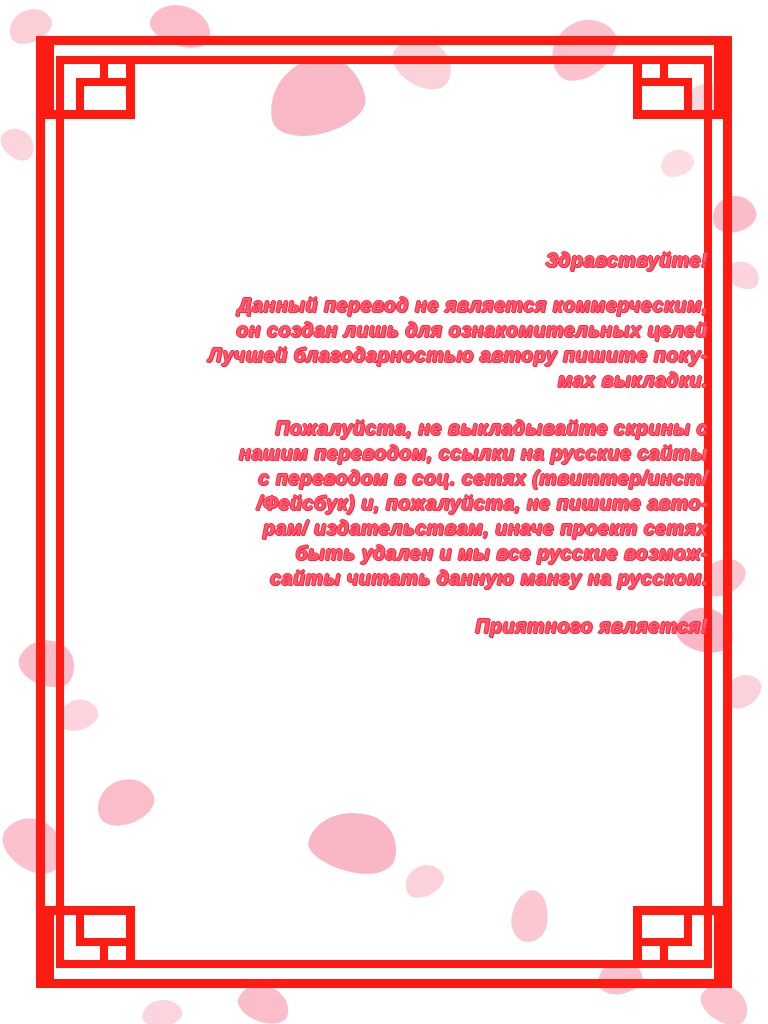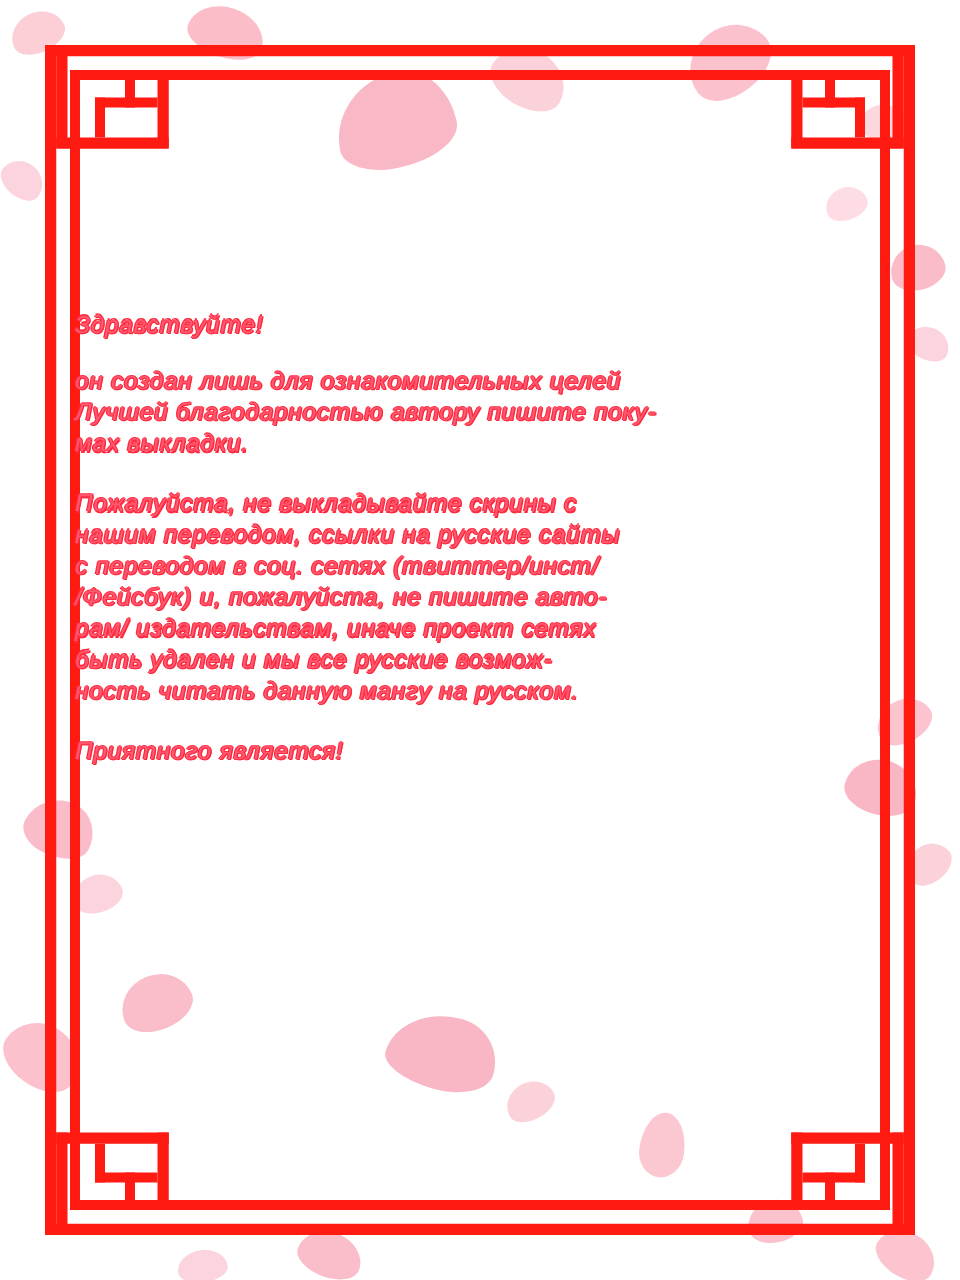--- a/index.html
+++ b/index.html
@@ -41,23 +41,23 @@
     position: absolute;
     background: #ff1a12;
   }
 
   
   .text-block {
     position: absolute;
     left: 60px;
     top: 248px;
     width: 648px;
-    text-align: left;
+    text-align: right;
     font-style: italic;
-    font-weight: normal;
+    font-weight: bold;
     font-size: 19.5px;
     line-height: 25px;
     letter-spacing: 0.6px;
     color: #ff5a72;
     text-shadow:
       -1px 0 0 #ff2a3e,
        1px 0 0 #ff2a3e,
        0 -1px 0 #ff2a3e,
        0  1px 0 #ff2a3e,
        1px 1px 0 #ff2a3e;
@@ -142,31 +142,32 @@
     <div class="bar" style="left:642px; top:938px;  width:50px; height:8px;"></div>
     <div class="bar" style="left:684px; top:915px;  width:8px;  height:31px;"></div>
     <div class="bar" style="left:660px; top:938px;  width:8px;  height:30px;"></div>
   </div>
 
   <div class="text-block">
 
     <div class="greeting">Здравствуйте!</div>
 
     <div class="para">
+      <span class="line">Данный перевод не является коммерческим,</span>
       <span class="line">он создан лишь для ознакомительных целей</span>
       <span class="line">Лучшей благодарностью автору пишите поку-</span>
       <span class="line">мах выкладки.</span>
     </div>
 
     <div class="para spaced">
       <span class="line">Пожалуйста, не выкладывайте скрины с</span>
       <span class="line">нашим переводом, ссылки на русские сайты</span>
       <span class="line">с переводом в соц. сетях (твиттер/инст/</span>
       <span class="line">/Фейсбук) и, пожалуйста, не пишите авто-</span>
       <span class="line">рам/ издательствам, иначе проект сетях</span>
       <span class="line">быть удален и мы все русские возмож-</span>
-      <span class="line">ность читать данную мангу на русском.</span>
+      <span class="line">сайты читать данную мангу на русском.</span>
     </div>
 
     <div class="para spaced">Приятного является!</div>
   </div>
 
 </div>
 
 </body></html>

